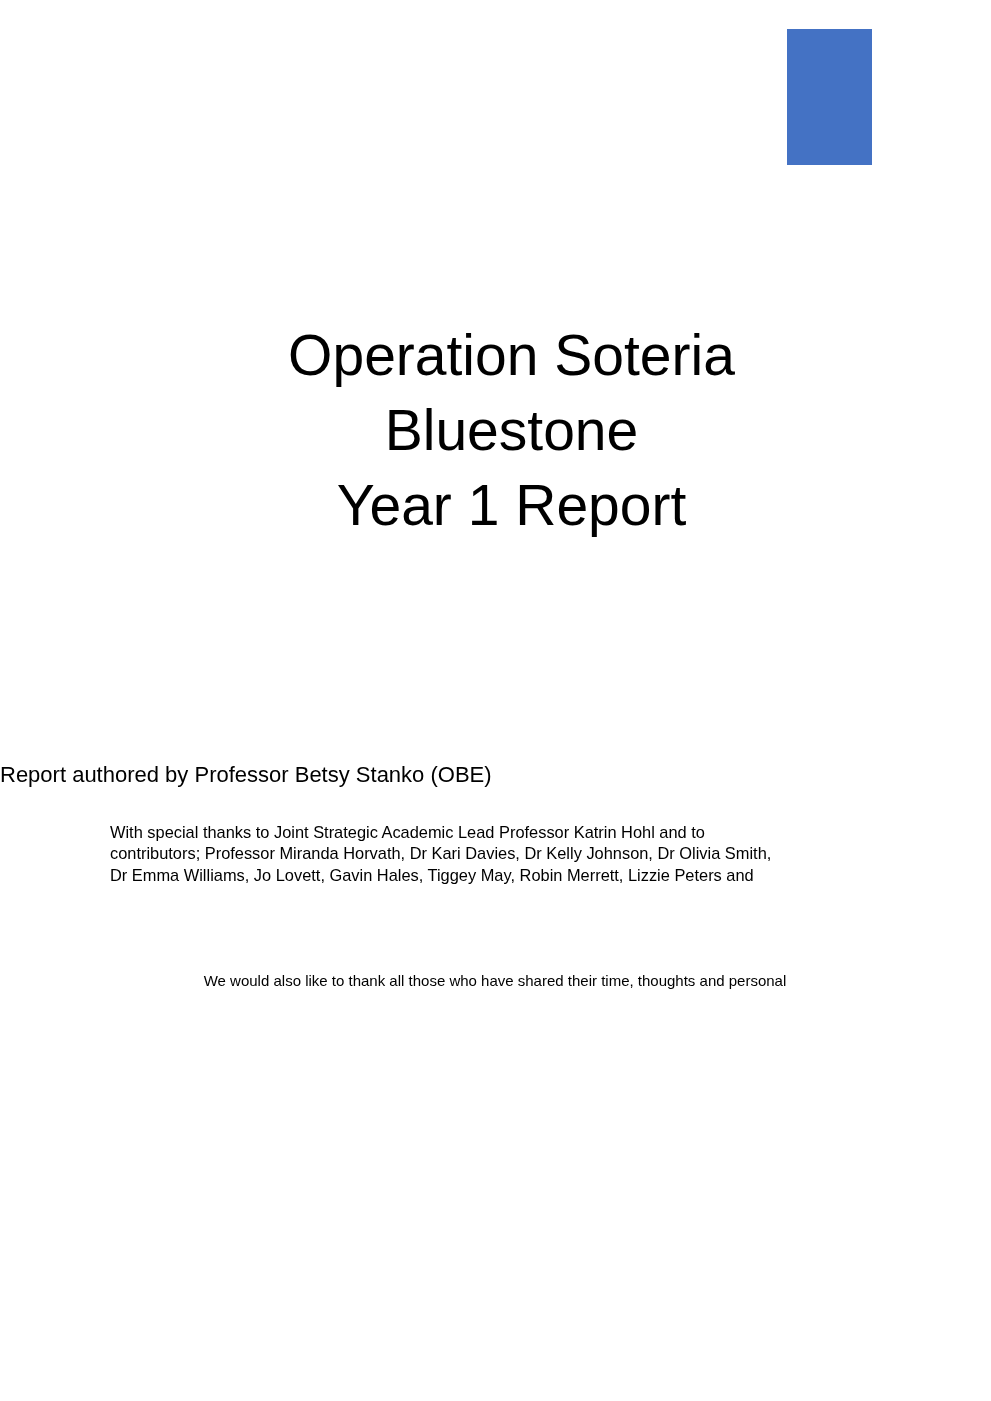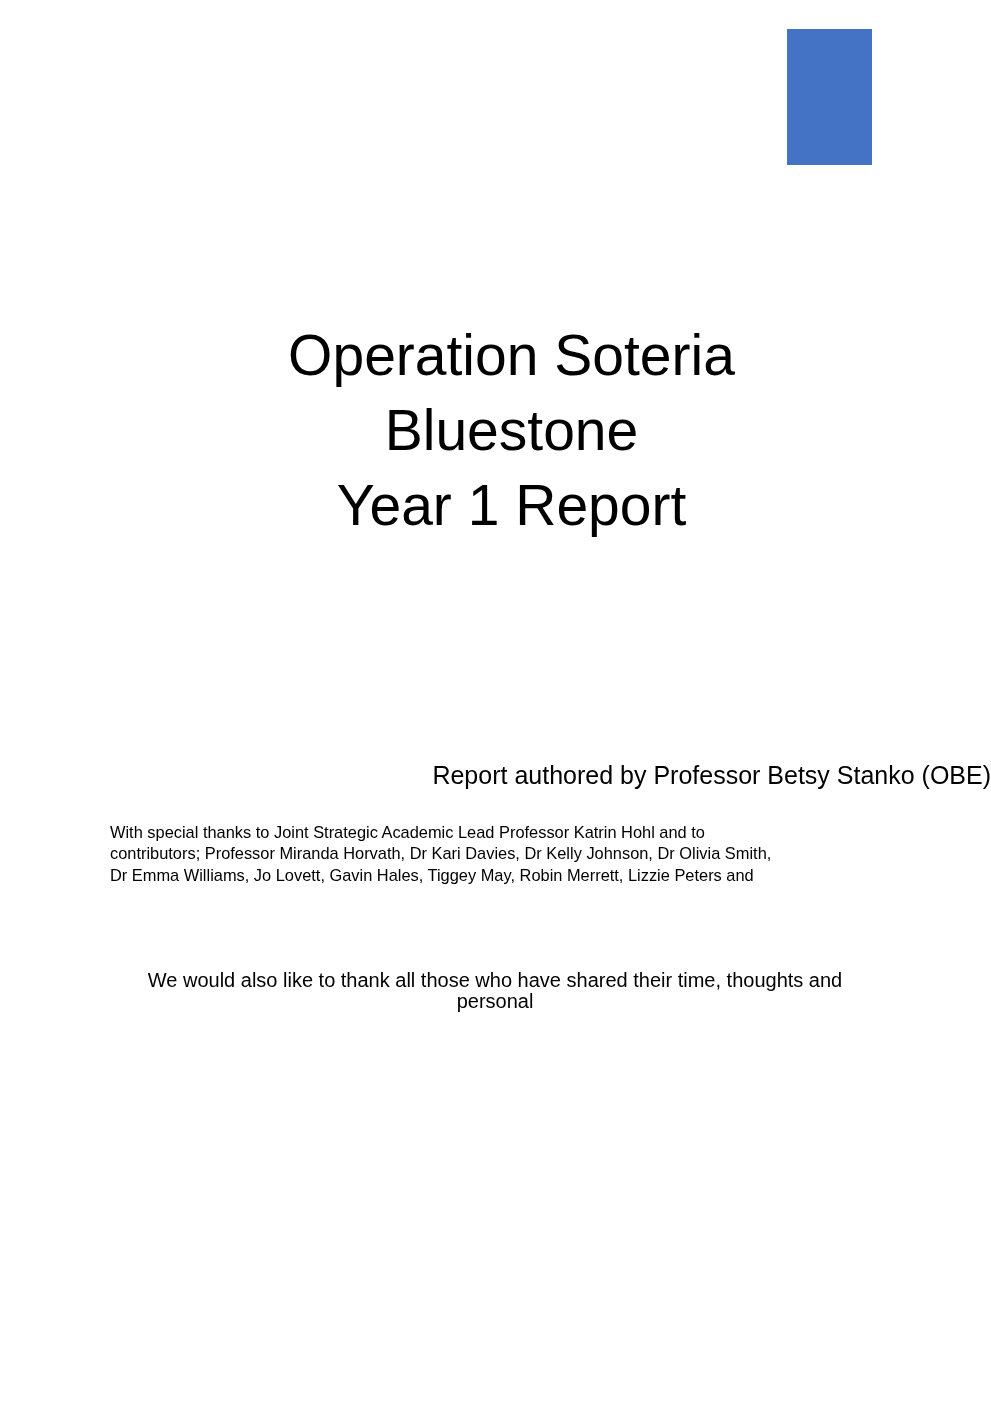--- a/index.html
+++ b/index.html
@@ -35,40 +35,40 @@
       font-size: 57px;
       line-height: 75px;
       height: 75px;
       white-space: nowrap;
     }
     .author {
       position: absolute;
       left: 0;
       top: 759px;
       width: 991px;
-      text-align: right;
-      font-size: 25px;
+      text-align: left;
+      font-size: 22px;
       line-height: 32px;
     }
     .thanks {
       position: absolute;
       left: 110px;
       top: 822px;
       width: 770px;
       text-align: left;
       font-size: 16.4px;
       line-height: 21.3px;
     }
     .gratitude {
       position: absolute;
       left: 110px;
       top: 970px;
       width: 770px;
       text-align: center;
-      font-size: 20px;
+      font-size: 15px;
       line-height: 21.3px;
     }
   </style>
 </head>
 <body>
 
 <div class="blue-block" style="background: rgb(68, 114, 196);"></div>
 
 <div class="title-block">
   <div class="title-line">Operation Soteria</div>

